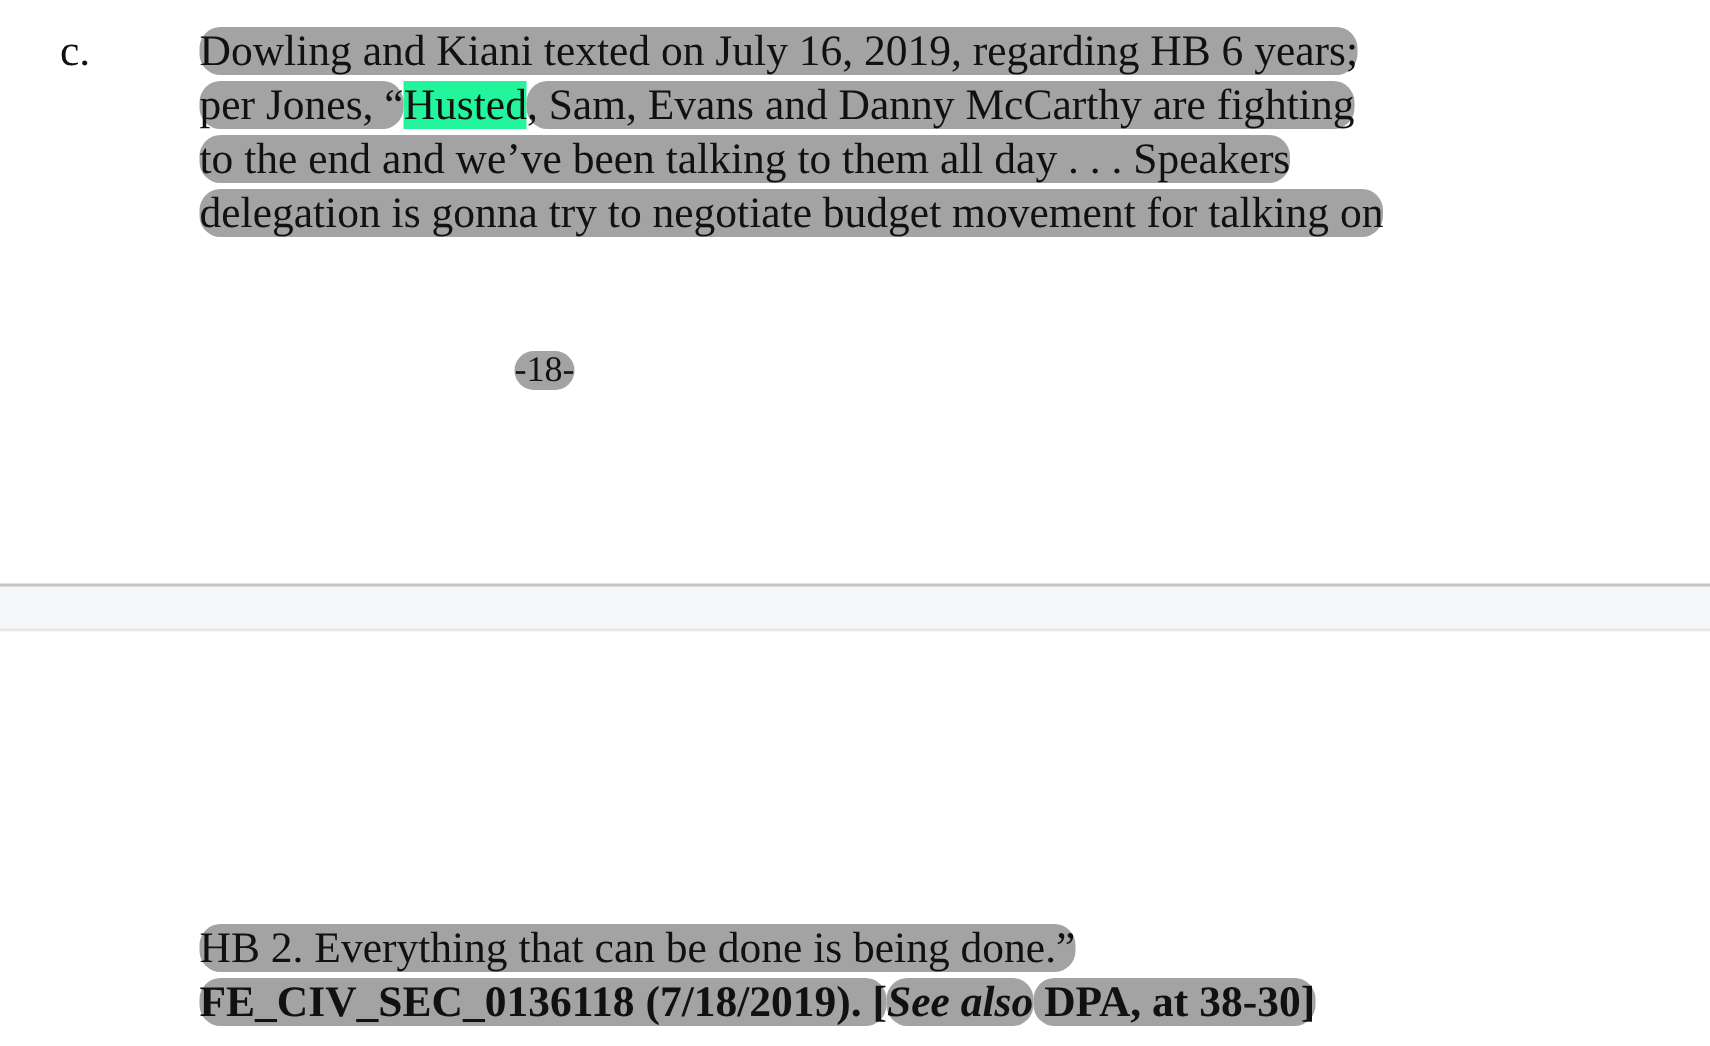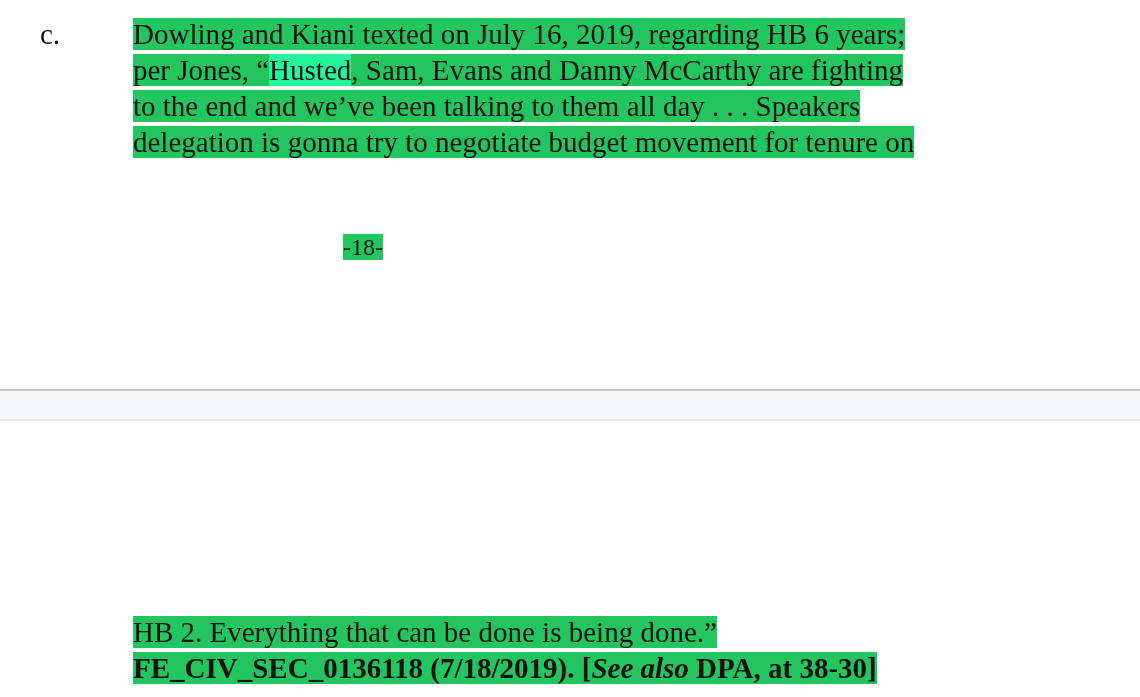--- a/index.html
+++ b/index.html
@@ -21,21 +21,21 @@
   }
   .marker {
     position:absolute; left:40px; top:16px;
     font-size:29px; line-height:36px;
   }
   .line {
     position:absolute; left:133px;
     font-size:29px; line-height:36px; height:36px;
     white-space:nowrap;
   }
-  .hl { background:#22c55e; }
+  .hl { background:#a3a3a3;border-radius:14px; }
   .hl-green { background:#22f59b; }
   .l1 { top:16px; }
   .l2 { top:52px;font-family:Liberation Serif, serif; }
   .l3 { top:88px; }
   .l4 { top:124px; }
   .pagenum {
     position:absolute; left:343px; top:230px;
     font-size:24px; line-height:34px;
   }
   .bates {
@@ -59,21 +59,21 @@
 
   <div class="line l2">
     <span class="hl">per Jones, “</span><span class="hl-green">Husted</span><span class="hl">, Sam, Evans and Danny McCarthy are fighting</span>
   </div>
 
   <div class="line l3">
     <span class="hl">to the end and we’ve been talking to them all day . . . Speakers</span>
   </div>
 
   <div class="line l4">
-    <span class="hl">delegation is gonna try to negotiate budget movement for tenure on</span>
+    <span class="hl">delegation is gonna try to negotiate budget movement for talking on</span>
   </div>
 
   <div class="pagenum">
     <span class="hl">-18-</span>
   </div>
 
 </div>
 
 <div class="gap"></div>
 

